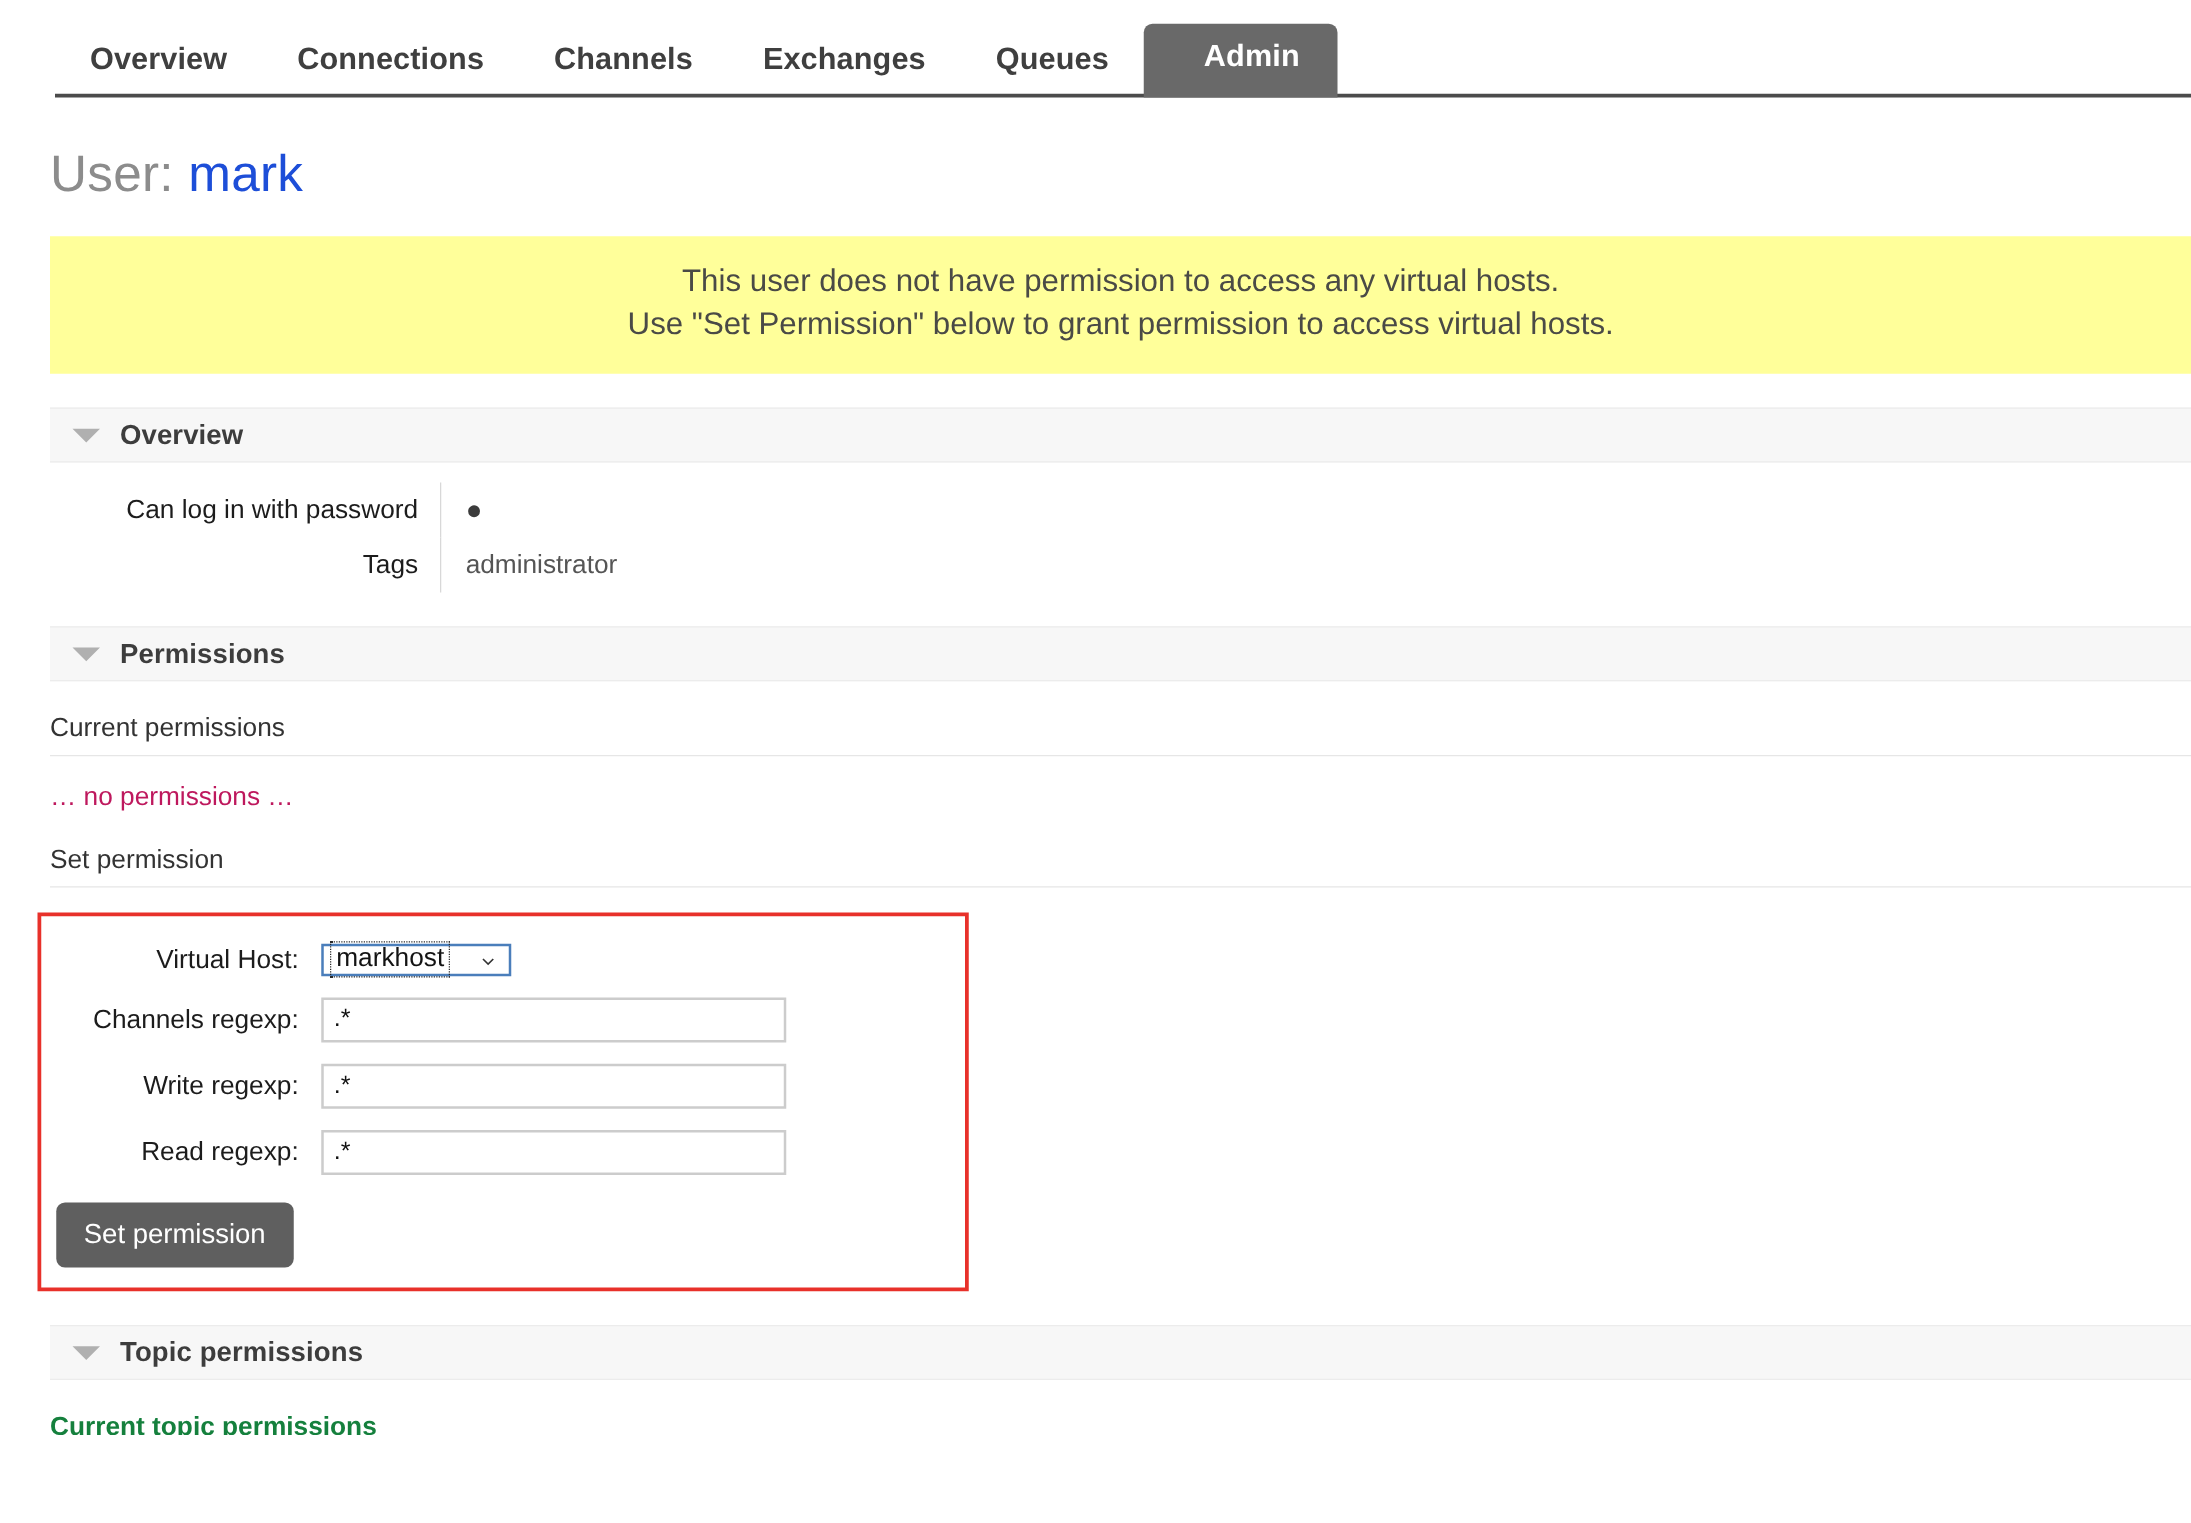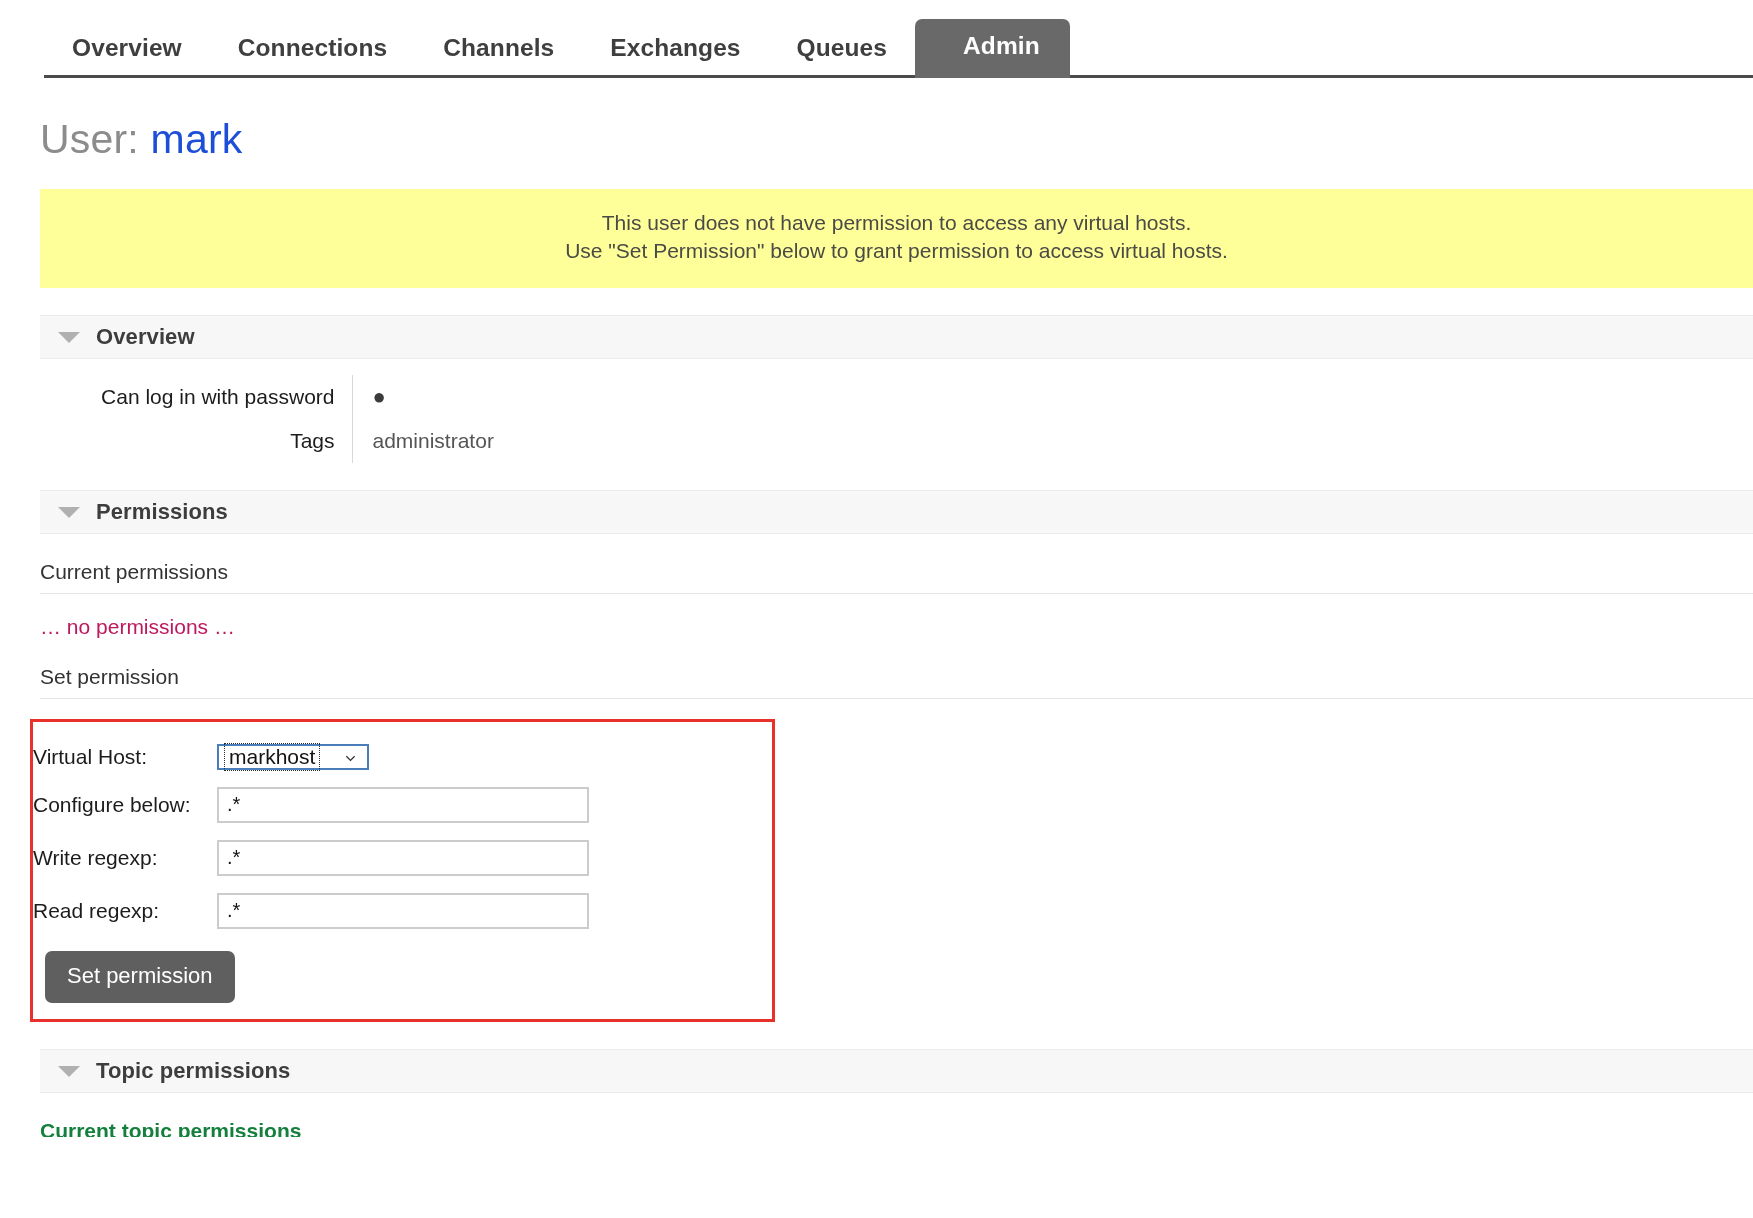--- a/index.html
+++ b/index.html
@@ -62,21 +62,21 @@
   .page-title .tl-prefix { color: #8c8c8c; }
   .page-title .tl-name { color: #1d4ed8; }
 
   
   .banner {
     margin: 26px 0 0 40px;
     width: 1713px;
     background: #ffff9a;
     padding: 20px 30px 22px 30px;
     text-align: center;
-    font-size: 21px;
+    font-size: 25px;
     color: #4a4a46;
     line-height: 1.35;
   }
   .banner div { white-space: nowrap; }
 
   
   .section-head {
     margin: 27px 0 0 40px;
     width: 1713px;
     background: #f7f7f7;
@@ -149,22 +149,22 @@
     border: 3px solid #e8312a;
     background: #ffffff;
     padding: 22px 0 6px 0;
   }
   .form-row {
     display: flex;
     align-items: center;
     margin-bottom: 17px;
   }
   .form-label {
-    width: 184px;
-    text-align: left;
+    width: 224px;
+    text-align: right;
     font-size: 21px;
     color: #1c1c1c;
     padding-right: 18px;
     white-space: nowrap;
   }
   .vh-select {
     position: relative;
     width: 152px;
     height: 26px;
     border: 2px solid #4a7ebb;
@@ -278,21 +278,21 @@
       <div class="form-label">Virtual Host:</div>
       <div class="vh-select">
         <span class="vh-text">markhost</span>
         <svg class="vh-chev" viewBox="0 0 12 12">
           <path d="M1.5 3.5 L6 8 L10.5 3.5" fill="none" stroke="#333" stroke-width="1.4"></path>
         </svg>
       </div>
     </div>
 
     <div class="form-row">
-      <div class="form-label">Configure below:</div>
+      <div class="form-label">Channels regexp:</div>
       <input class="rx-input" type="text" value=".*" style="">
     </div>
 
     <div class="form-row">
       <div class="form-label">Write regexp:</div>
       <input class="rx-input" type="text" value=".*" style="">
     </div>
 
     <div class="form-row">
       <div class="form-label">Read regexp:</div>

